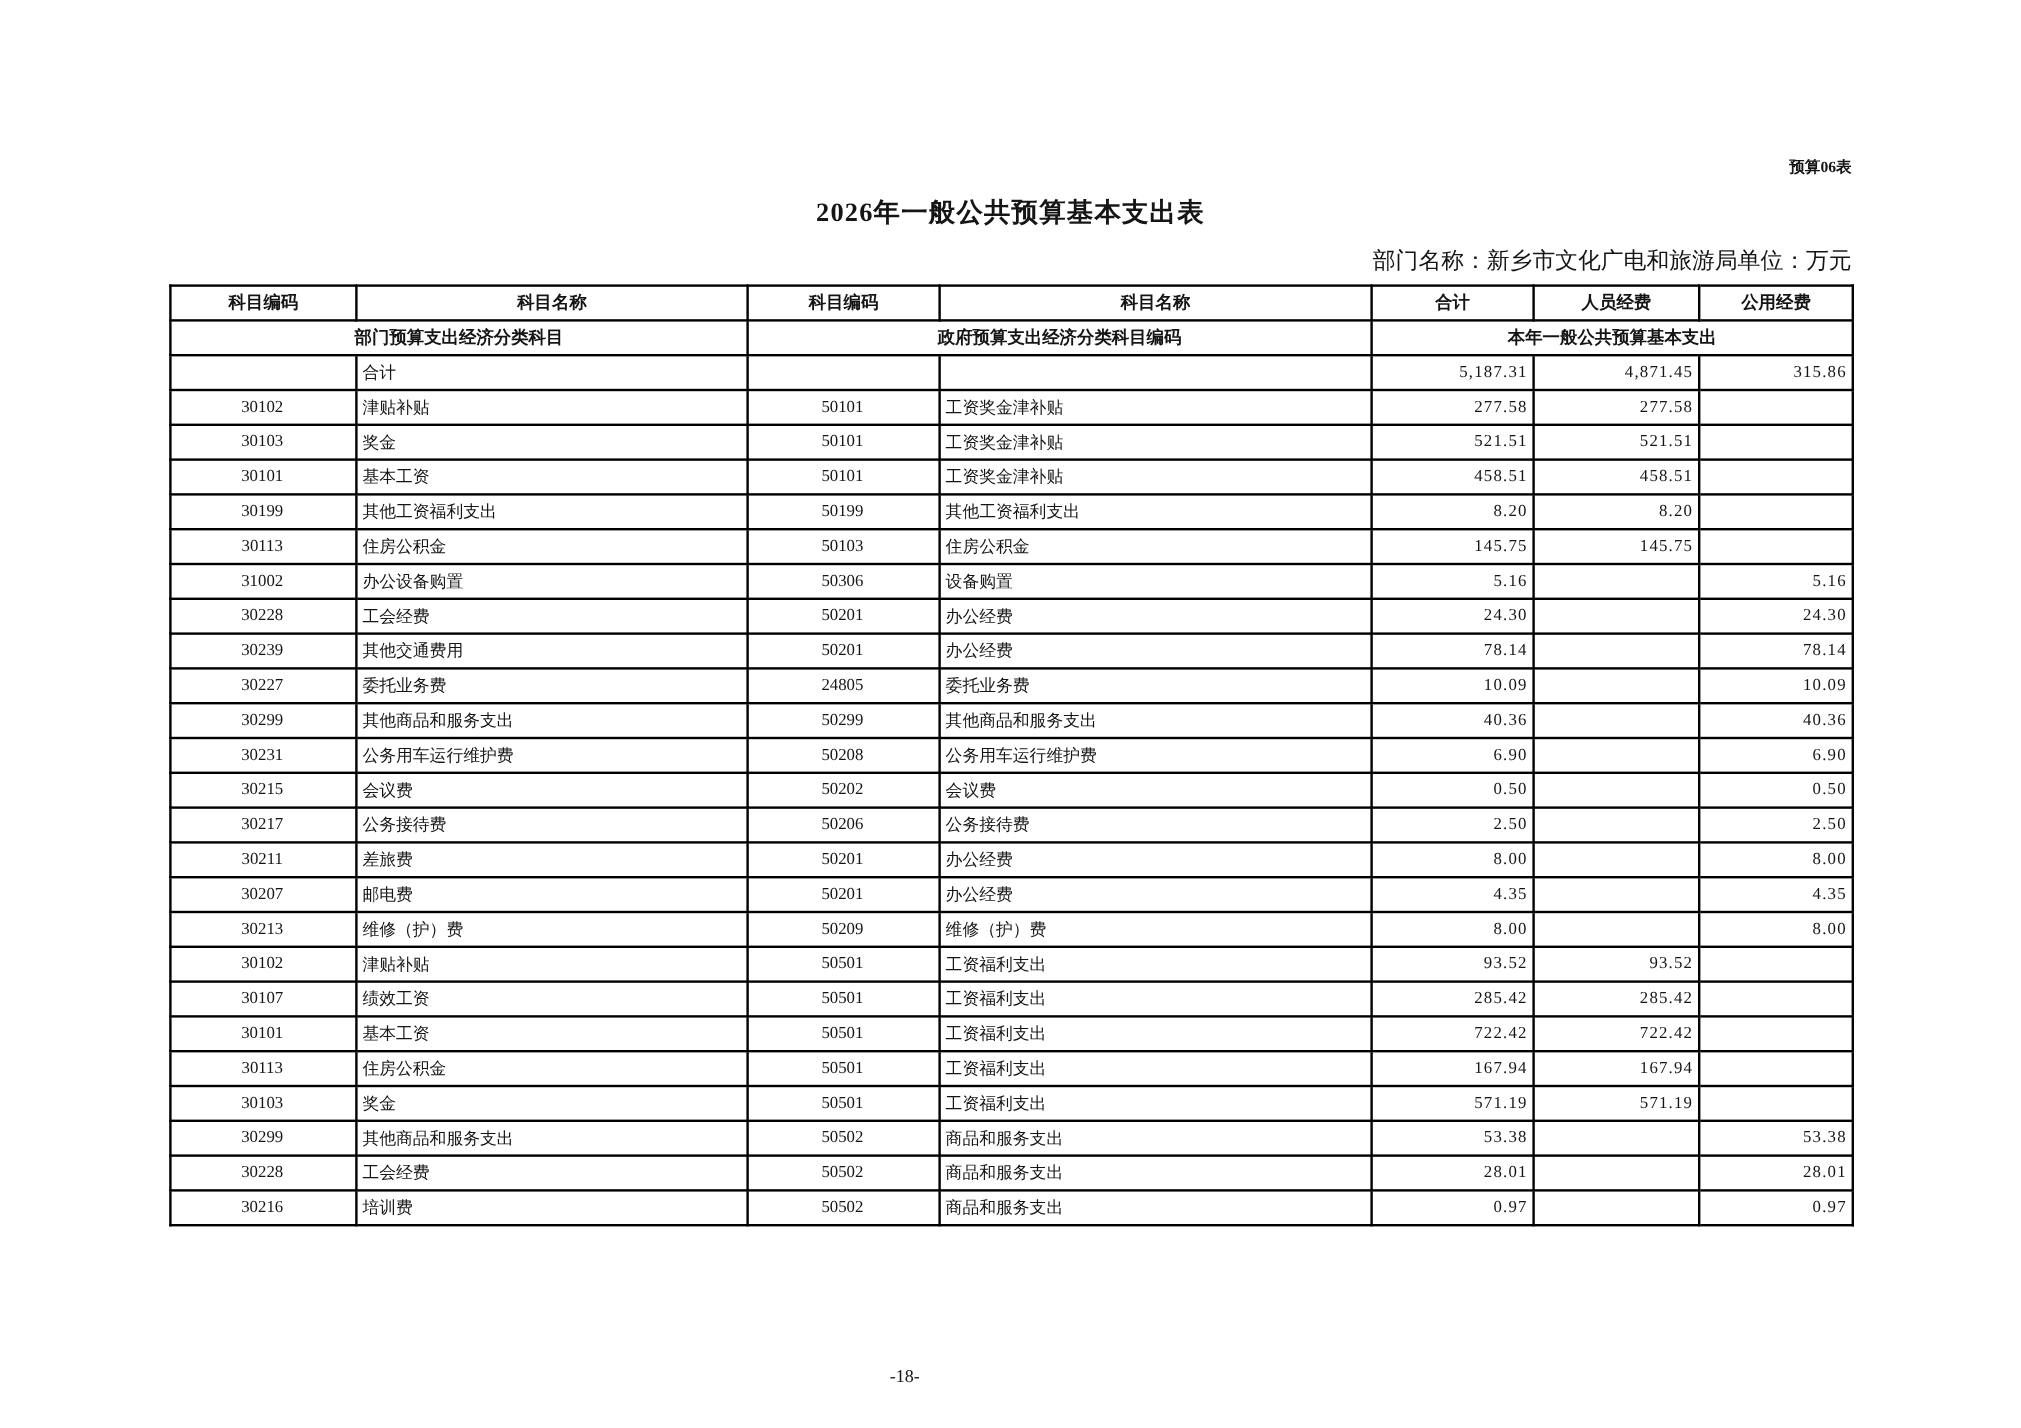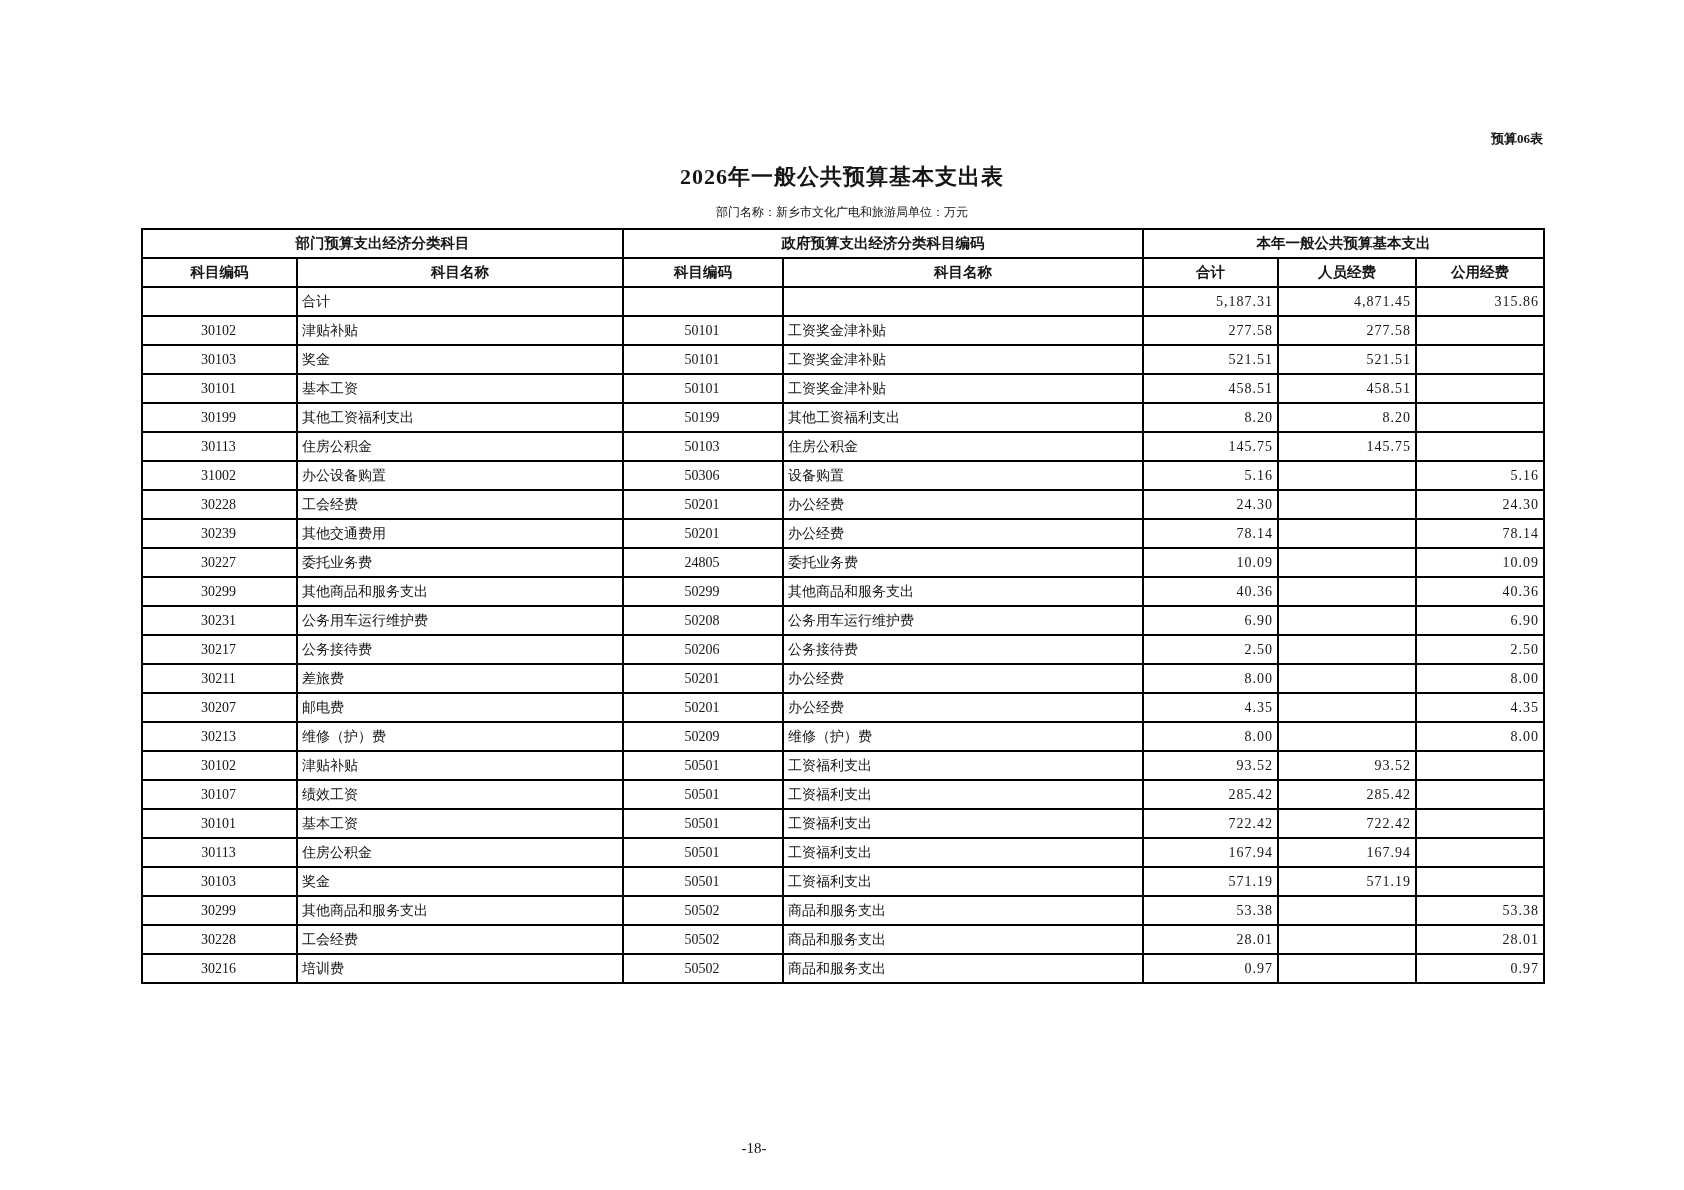--- a/index.html
+++ b/index.html
@@ -32,23 +32,23 @@
   .doc-title {
     margin-top: 14px;
     text-align: center;
     font-size: 22px;
     font-weight: bold;
     letter-spacing: 1px;
   }
   .meta-row {
     margin-top: 12px;
     display: flex;
-    justify-content: center;
+    justify-content: flex-end;
     align-items: flex-end;
-    font-size: 12px;
+    font-size: 19px;
   }
   table.budget {
     margin-top: 7px;
     width: 1402px;
     border-collapse: collapse;
     table-layout: fixed;
   }
   table.budget th, table.budget td {
     border: 2px solid #000000;
     font-size: 14px;
@@ -94,33 +94,33 @@
         <col style="width:155px">
         <col style="width:326px">
         <col style="width:160px">
         <col style="width:360px">
         <col style="width:135px">
         <col style="width:138px">
         <col style="width:128px">
       </colgroup>
       <thead>
         <tr>
-          <th colspan="2">部门预算支出经济分类科目</th>
-          <th colspan="2">政府预算支出经济分类科目编码</th>
-          <th colspan="3">本年一般公共预算基本支出</th>
-        </tr>
-        <tr>
           <th>科目编码</th>
           <th>科目名称</th>
           <th>科目编码</th>
           <th>科目名称</th>
           <th>合计</th>
           <th>人员经费</th>
           <th>公用经费</th>
         </tr>
+        <tr>
+          <th colspan="2">部门预算支出经济分类科目</th>
+          <th colspan="2">政府预算支出经济分类科目编码</th>
+          <th colspan="3">本年一般公共预算基本支出</th>
+        </tr>
       </thead>
       <tbody>
           <tr>
             <td class="code"></td>
             <td class="name">合计</td>
             <td class="code"></td>
             <td class="name"></td>
             <td class="num">5,187.31</td>
             <td class="num">4,871.45</td>
             <td class="num">315.86</td>
@@ -218,20 +218,29 @@
           <tr>
             <td class="code">30231</td>
             <td class="name">公务用车运行维护费</td>
             <td class="code">50208</td>
             <td class="name">公务用车运行维护费</td>
             <td class="num">6.90</td>
             <td class="num"></td>
             <td class="num">6.90</td>
           </tr>
           <tr>
+            <td class="code">30215</td>
+            <td class="name">会议费</td>
+            <td class="code">50202</td>
+            <td class="name">会议费</td>
+            <td class="num">0.50</td>
+            <td class="num"></td>
+            <td class="num">0.50</td>
+          </tr>
+          <tr>
             <td class="code">30217</td>
             <td class="name">公务接待费</td>
             <td class="code">50206</td>
             <td class="name">公务接待费</td>
             <td class="num">2.50</td>
             <td class="num"></td>
             <td class="num">2.50</td>
           </tr>
           <tr>
             <td class="code">30211</td>

